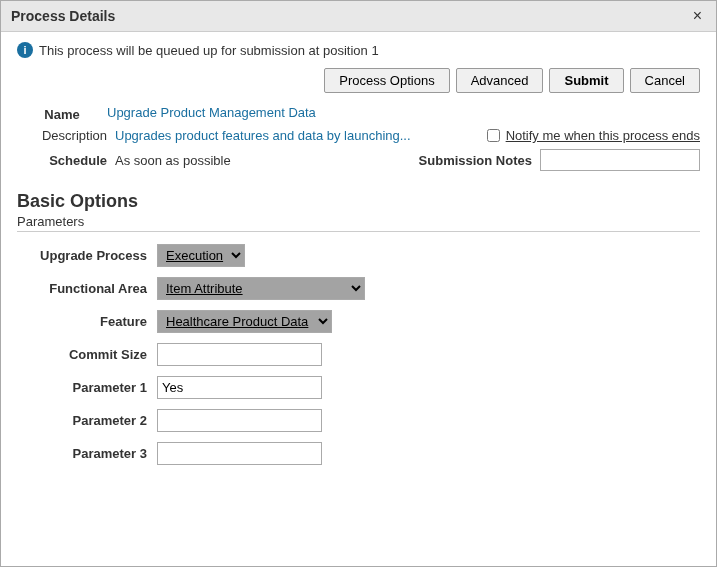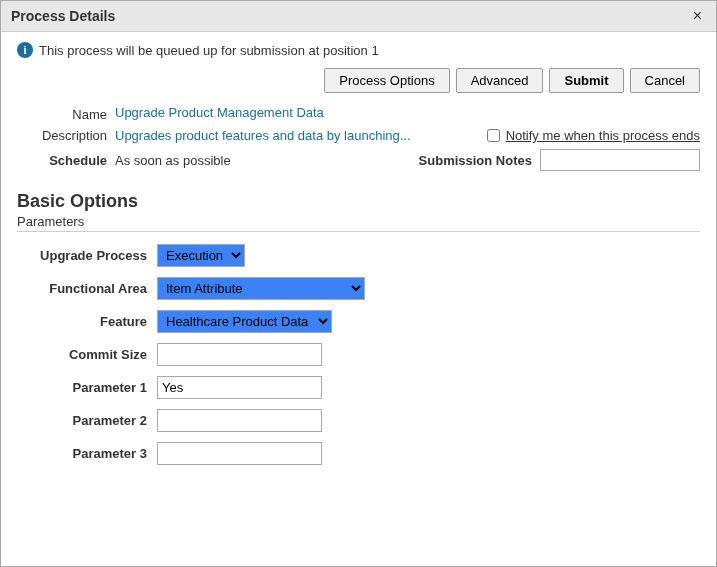--- a/index.html
+++ b/index.html
@@ -83,24 +83,23 @@
       font-weight: bold;
     }
 
     .field-row {
       display: flex;
       align-items: flex-start;
       margin-bottom: 6px;
     }
 
     .field-label {
-      font-weight: normal;
+      font-weight: bold;
       min-width: 90px;
-      text-align: right;
-      margin-right: 8px;
+      text-align: center;
       padding-top: 2px;
       color: #333;
     }
 
     .field-value {
       color: #1a6fa0;
       flex: 1;
     }
 
     .description-row {
@@ -194,22 +193,23 @@
       font-weight: bold;
       min-width: 130px;
       text-align: right;
       margin-right: 10px;
     }
 
     .param-select {
       border: 1px solid #aaa;
       padding: 2px 4px;
       font-size: 13px;
-      background: #3b82f6;
+      background: #a3a3a3;
       cursor: pointer;
+      text-decoration: underline;
     }
 
     .param-input {
       border: 1px solid #aaa;
       padding: 2px 4px;
       font-size: 13px;
       width: 165px;
       height: 23px;
     }
 

